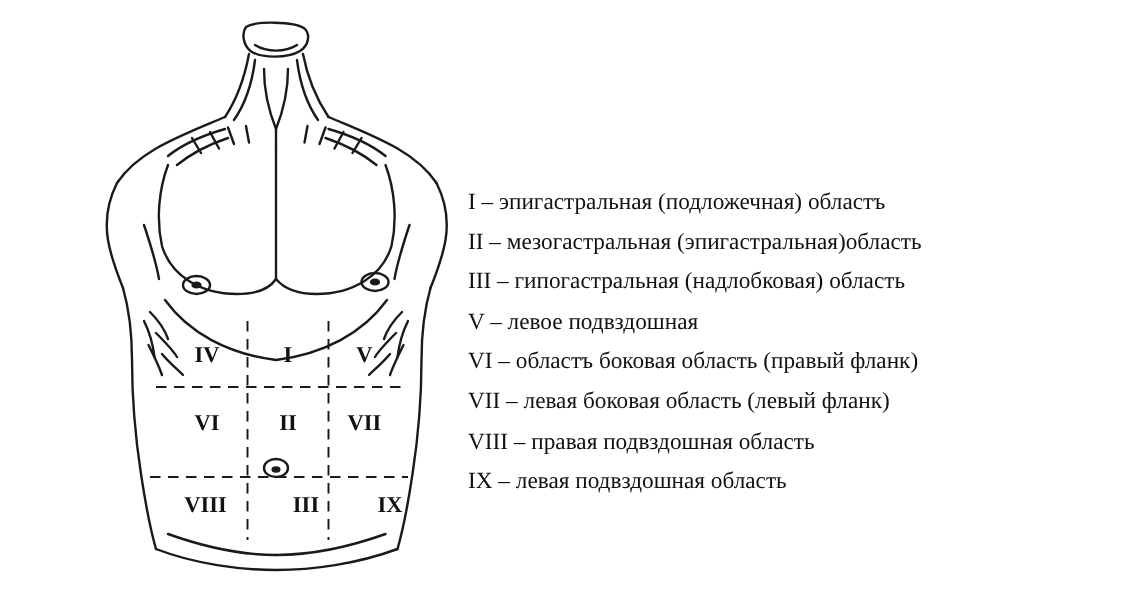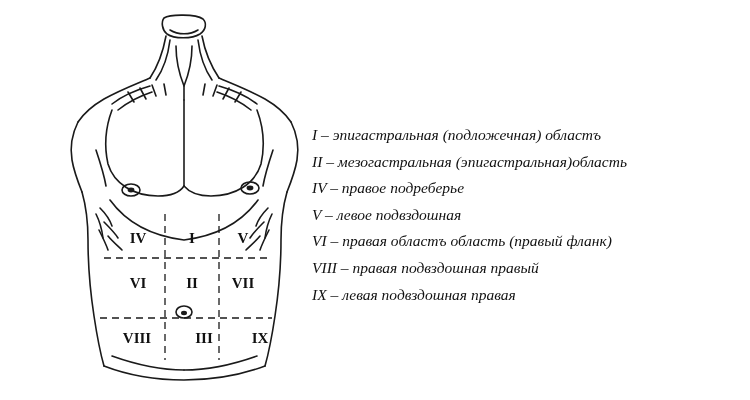--- a/index.html
+++ b/index.html
@@ -39,21 +39,20 @@
     transform: translate(-50%, -50%);
   }
   #legend {
     position: absolute;
     left: 312px;
     top: 122px;
     width: 430px;
   }
   .legend-item {
     font-family: "Liberation Serif", serif;
-    font-style: italic;
     font-size: 15.5px;
     color: #111111;
     line-height: 26.6px;
     white-space: nowrap;
   }
 </style>
 </head>
 <body>
 
 <div id="page">
@@ -146,20 +145,21 @@
     <div class="region-label" style="left:192px; top:283px;">II</div>
     <div class="region-label" style="left:243px; top:283px;">VII</div>
     <div class="region-label" style="left:137px; top:338px;">VIII</div>
     <div class="region-label" style="left:192px; top:338px;margin-left:12px;">III</div>
     <div class="region-label" style="left:260px; top:338px;">IX</div>
   </div>
 
   <div id="legend">
     <div class="legend-item">I – эпигастральная (подложечная) областъ</div>
     <div class="legend-item">II – мезогастральная (эпигастральная)область</div>
-    <div class="legend-item">IV – правое подреберье</div>
+    <div class="legend-item">III – гипогастральная (надлобковая) область</div>
     <div class="legend-item">V – левое подвздошная</div>
-    <div class="legend-item">VI – правая областъ область (правый фланк)</div>
-    <div class="legend-item">VIII – правая подвздошная правый</div>
-    <div class="legend-item">IX – левая подвздошная правая</div>
+    <div class="legend-item">VI – областъ боковая область (правый фланк)</div>
+    <div class="legend-item">VII – левая боковая область (левый фланк)</div>
+    <div class="legend-item">VIII – правая подвздошная область</div>
+    <div class="legend-item">IX – левая подвздошная область</div>
   </div>
 
 </div>
 
 </body></html>

